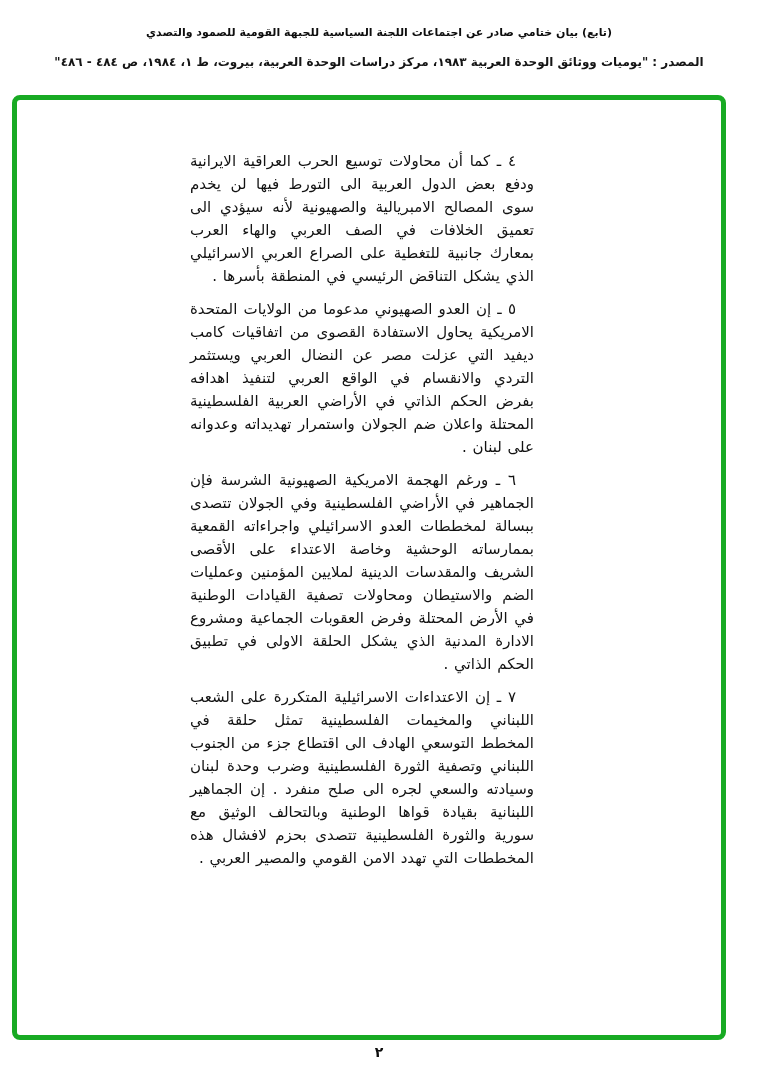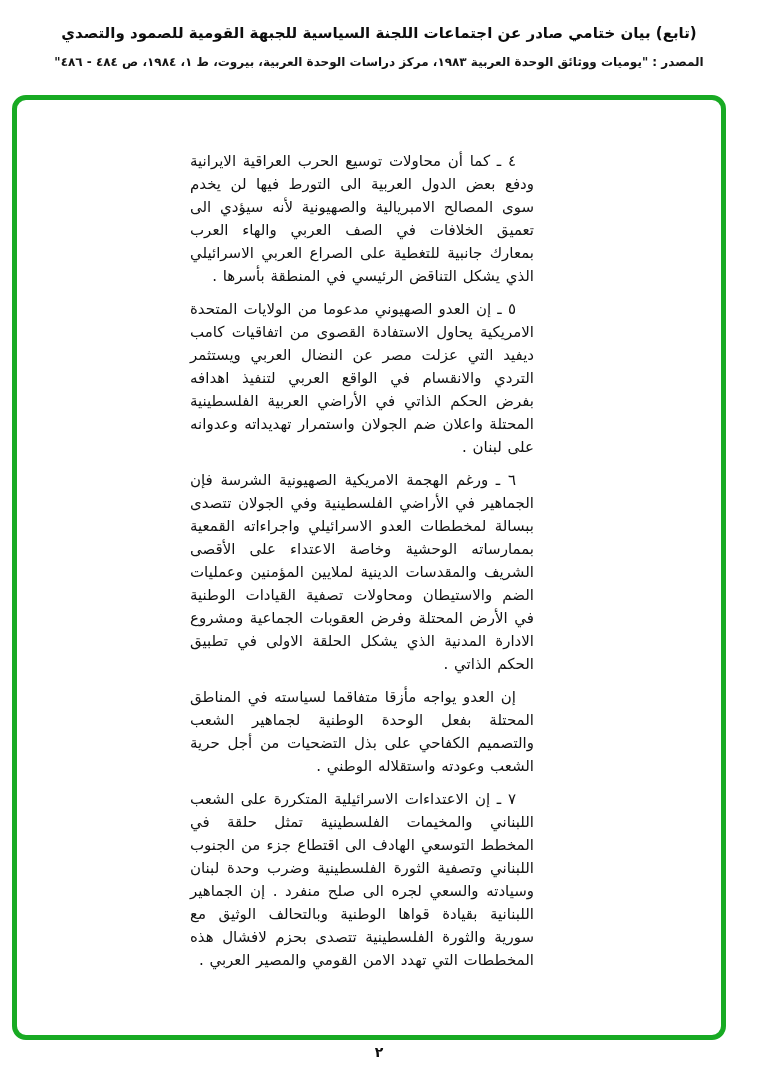--- a/index.html
+++ b/index.html
@@ -17,42 +17,42 @@
   }
   .header {
     position: absolute;
     top: 22px;
     left: 0;
     width: 758px;
     text-align: center;
     direction: rtl;
   }
   .header-title {
-    font-size: 15px;
+    font-size: 11px;
     font-weight: 700;
     letter-spacing: 0px;
     color: #0d0d0d;
     line-height: 22px;
   }
   .header-source {
     margin-top: 10px;
     font-size: 12px;
     font-weight: 700;
     color: #151515;
     line-height: 16px;
   }
   .frame {
     position: absolute;
     left: 12px;
     top: 95px;
     width: 714px;
     height: 945px;
     box-sizing: border-box;
     border: 5px solid #6d28d9;
-    border-radius: 14px;
+    border-radius: 8px;
     background: #ffffff;
   }
   .text-column {
     position: absolute;
     left: 173px;
     top: 50px;
     width: 344px;
     direction: rtl;
     text-align: justify;
   }
@@ -81,18 +81,17 @@
 <div class="header">
   <div class="header-title">(تابع) بيان ختامي صادر عن اجتماعات اللجنة السياسية للجبهة القومية للصمود والتصدي</div>
   <div class="header-source">المصدر : "يوميات ووثائق الوحدة العربية ١٩٨٣، مركز دراسات الوحدة العربية، بيروت، ط ١، ١٩٨٤، ص ٤٨٤ - ٤٨٦"</div>
 </div>
 
 <div class="frame" style="border-color: rgb(24, 170, 35);">
   <div class="text-column">
     <p>٤ ـ كما أن محاولات توسيع الحرب العراقية الايرانية ودفع بعض الدول العربية الى التورط فيها لن يخدم سوى المصالح الامبريالية والصهيونية لأنه سيؤدي الى تعميق الخلافات في الصف العربي والهاء العرب بمعارك جانبية للتغطية على الصراع العربي الاسرائيلي الذي يشكل التناقض الرئيسي في المنطقة بأسرها .</p>
     <p>٥ ـ إن العدو الصهيوني مدعوما من الولايات المتحدة الامريكية يحاول الاستفادة القصوى من اتفاقيات كامب ديفيد التي عزلت مصر عن النضال العربي ويستثمر التردي والانقسام في الواقع العربي لتنفيذ اهدافه بفرض الحكم الذاتي في الأراضي العربية الفلسطينية المحتلة واعلان ضم الجولان واستمرار تهديداته وعدوانه على لبنان .</p>
     <p>٦ ـ ورغم الهجمة الامريكية الصهيونية الشرسة فإن الجماهير في الأراضي الفلسطينية وفي الجولان تتصدى ببسالة لمخططات العدو الاسرائيلي واجراءاته القمعية بممارساته الوحشية وخاصة الاعتداء على الأقصى الشريف والمقدسات الدينية لملايين المؤمنين وعمليات الضم والاستيطان ومحاولات تصفية القيادات الوطنية في الأرض المحتلة وفرض العقوبات الجماعية ومشروع الادارة المدنية الذي يشكل الحلقة الاولى في تطبيق الحكم الذاتي .</p>
-    <p>إن العدو يواجه مأزقا متفاقما لسياسته في المناطق المحتلة بفعل الوحدة الوطنية لجماهير الشعب والتصميم الكفاحي على بذل التضحيات من أجل حرية الشعب وعودته واستقلاله الوطني .</p>
     <p>٧ ـ إن الاعتداءات الاسرائيلية المتكررة على الشعب اللبناني والمخيمات الفلسطينية تمثل حلقة في المخطط التوسعي الهادف الى اقتطاع جزء من الجنوب اللبناني وتصفية الثورة الفلسطينية وضرب وحدة لبنان وسيادته والسعي لجره الى صلح منفرد . إن الجماهير اللبنانية بقيادة قواها الوطنية وبالتحالف الوثيق مع سورية والثورة الفلسطينية تتصدى بحزم لافشال هذه المخططات التي تهدد الامن القومي والمصير العربي .</p>
   </div>
 </div>
 
 <div class="page-number">٢</div>
 
 </body></html>

